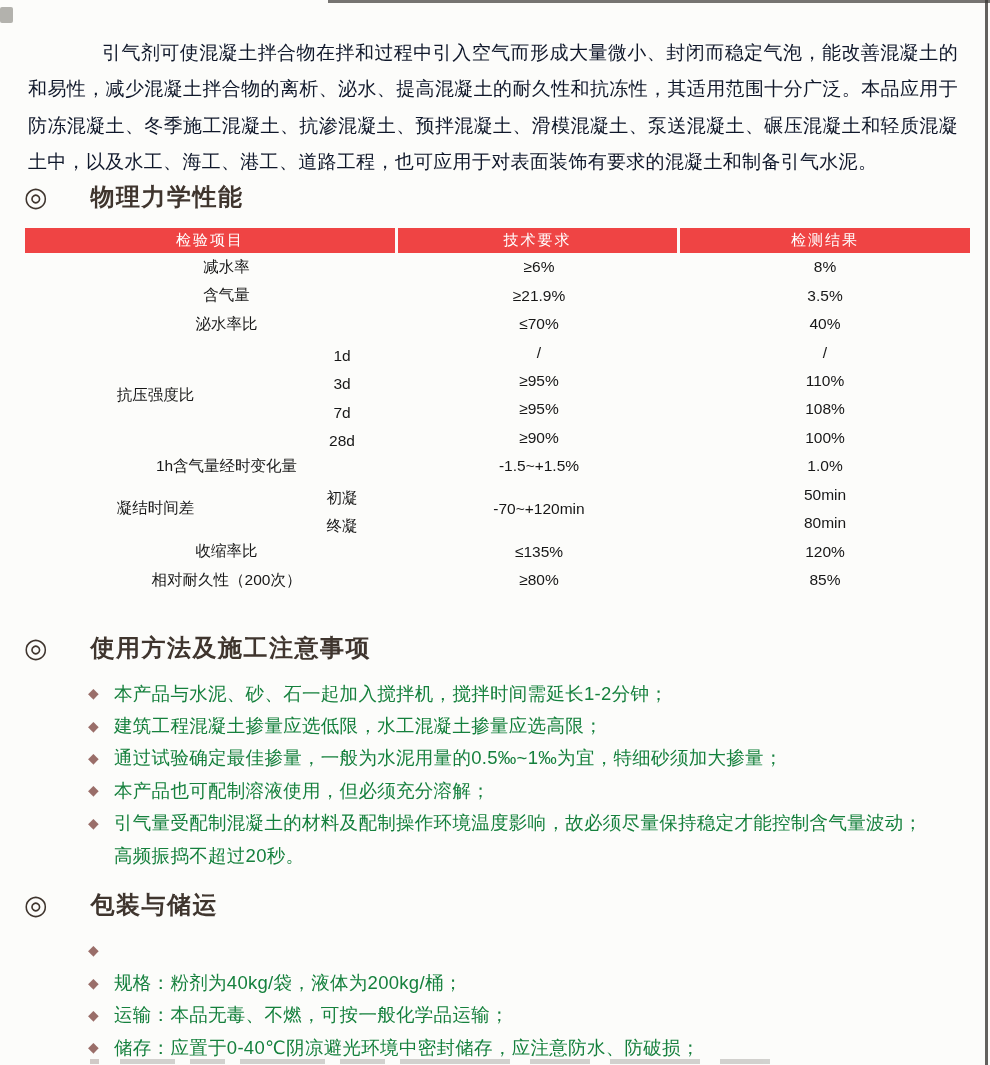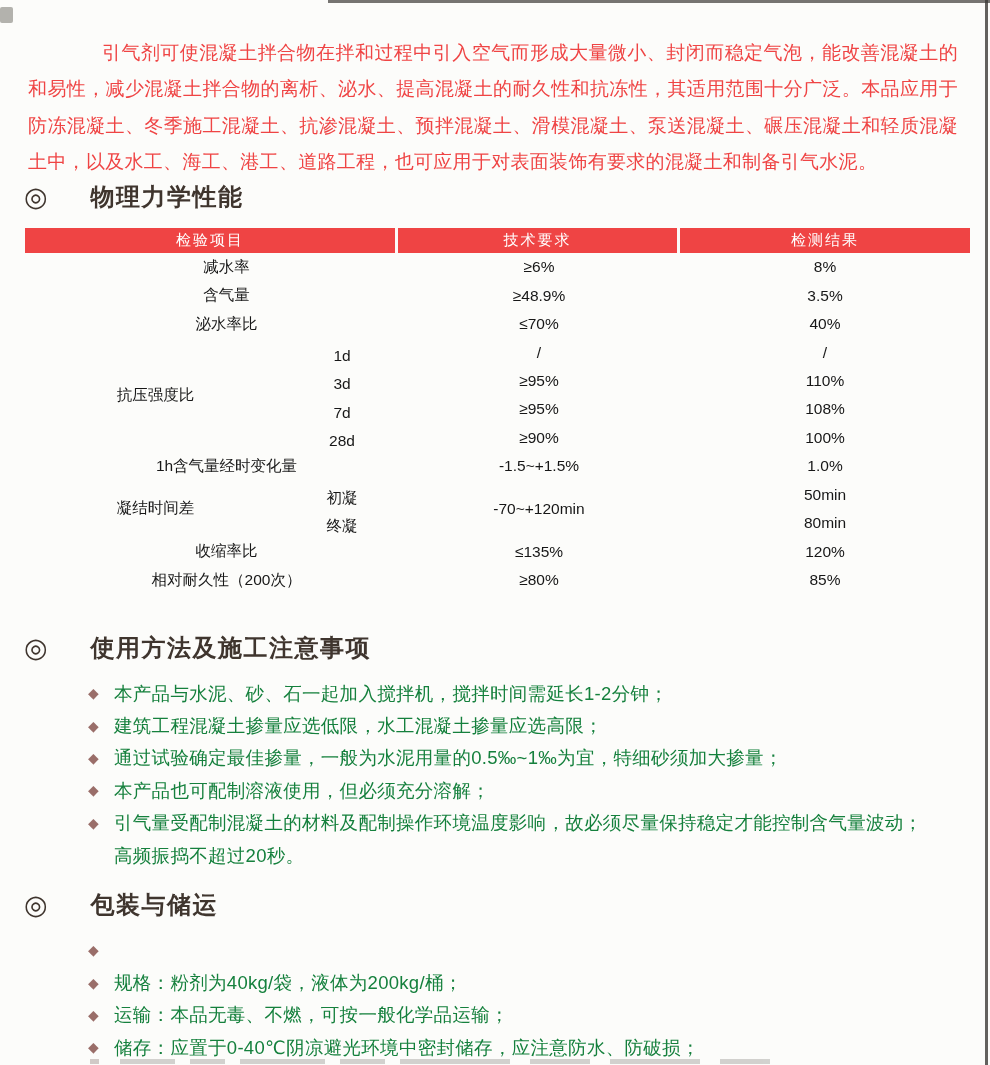--- a/index.html
+++ b/index.html
@@ -12,21 +12,21 @@
     color:#1c1c1c;
   }
   
   .scan-top{position:absolute;left:328px;top:0;width:662px;height:3px;background:#4a4743;opacity:.75;}
   .scan-right{position:absolute;right:2px;top:0;width:3px;height:1065px;background:#3c3a37;opacity:.8;}
   .scan-blot{position:absolute;left:0;top:7px;width:13px;height:16px;background:#6a675f;opacity:.5;border-radius:2px;}
   
   .intro{
     position:absolute;left:28px;top:16px;width:930px;
     font-size:19px;line-height:36.4px;text-align:justify;
-    text-indent:74px;color:#ef4444;letter-spacing:.3px;
+    text-indent:74px;color:#0f172a;letter-spacing:.3px;
   }
   
   .heading{
     position:absolute;left:24px;height:30px;
     display:flex;align-items:center;
     color:#3f352e;font-weight:bold;
   }
   .heading .marker{font-size:27px;line-height:1;margin-right:7px;font-weight:normal;}
   .heading .title{font-size:24px;letter-spacing:1.5px;padding-left:36px;}
   .h-physical{top:182px;}
@@ -92,21 +92,21 @@
 
     <div class="th sep">检验项目</div>
     <div class="th sep">技术要求</div>
     <div class="th">检测结果</div>
 
     <div class="td c1 item">减水率</div>
     <div class="td c2">≥6%</div>
     <div class="td c3">8%</div>
 
     <div class="td c1 item">含气量</div>
-    <div class="td c2">≥48.9%</div>
+    <div class="td c2">≥21.9%</div>
     <div class="td c3">3.5%</div>
 
     <div class="td c1 item">泌水率比</div>
     <div class="td c2">≤70%</div>
     <div class="td c3">40%</div>
 
     <div class="td c1 merged span4">
       <span class="m-label">抗压强度比</span>
       <span class="m-sub">
         <span class="sub-row">1d</span>

